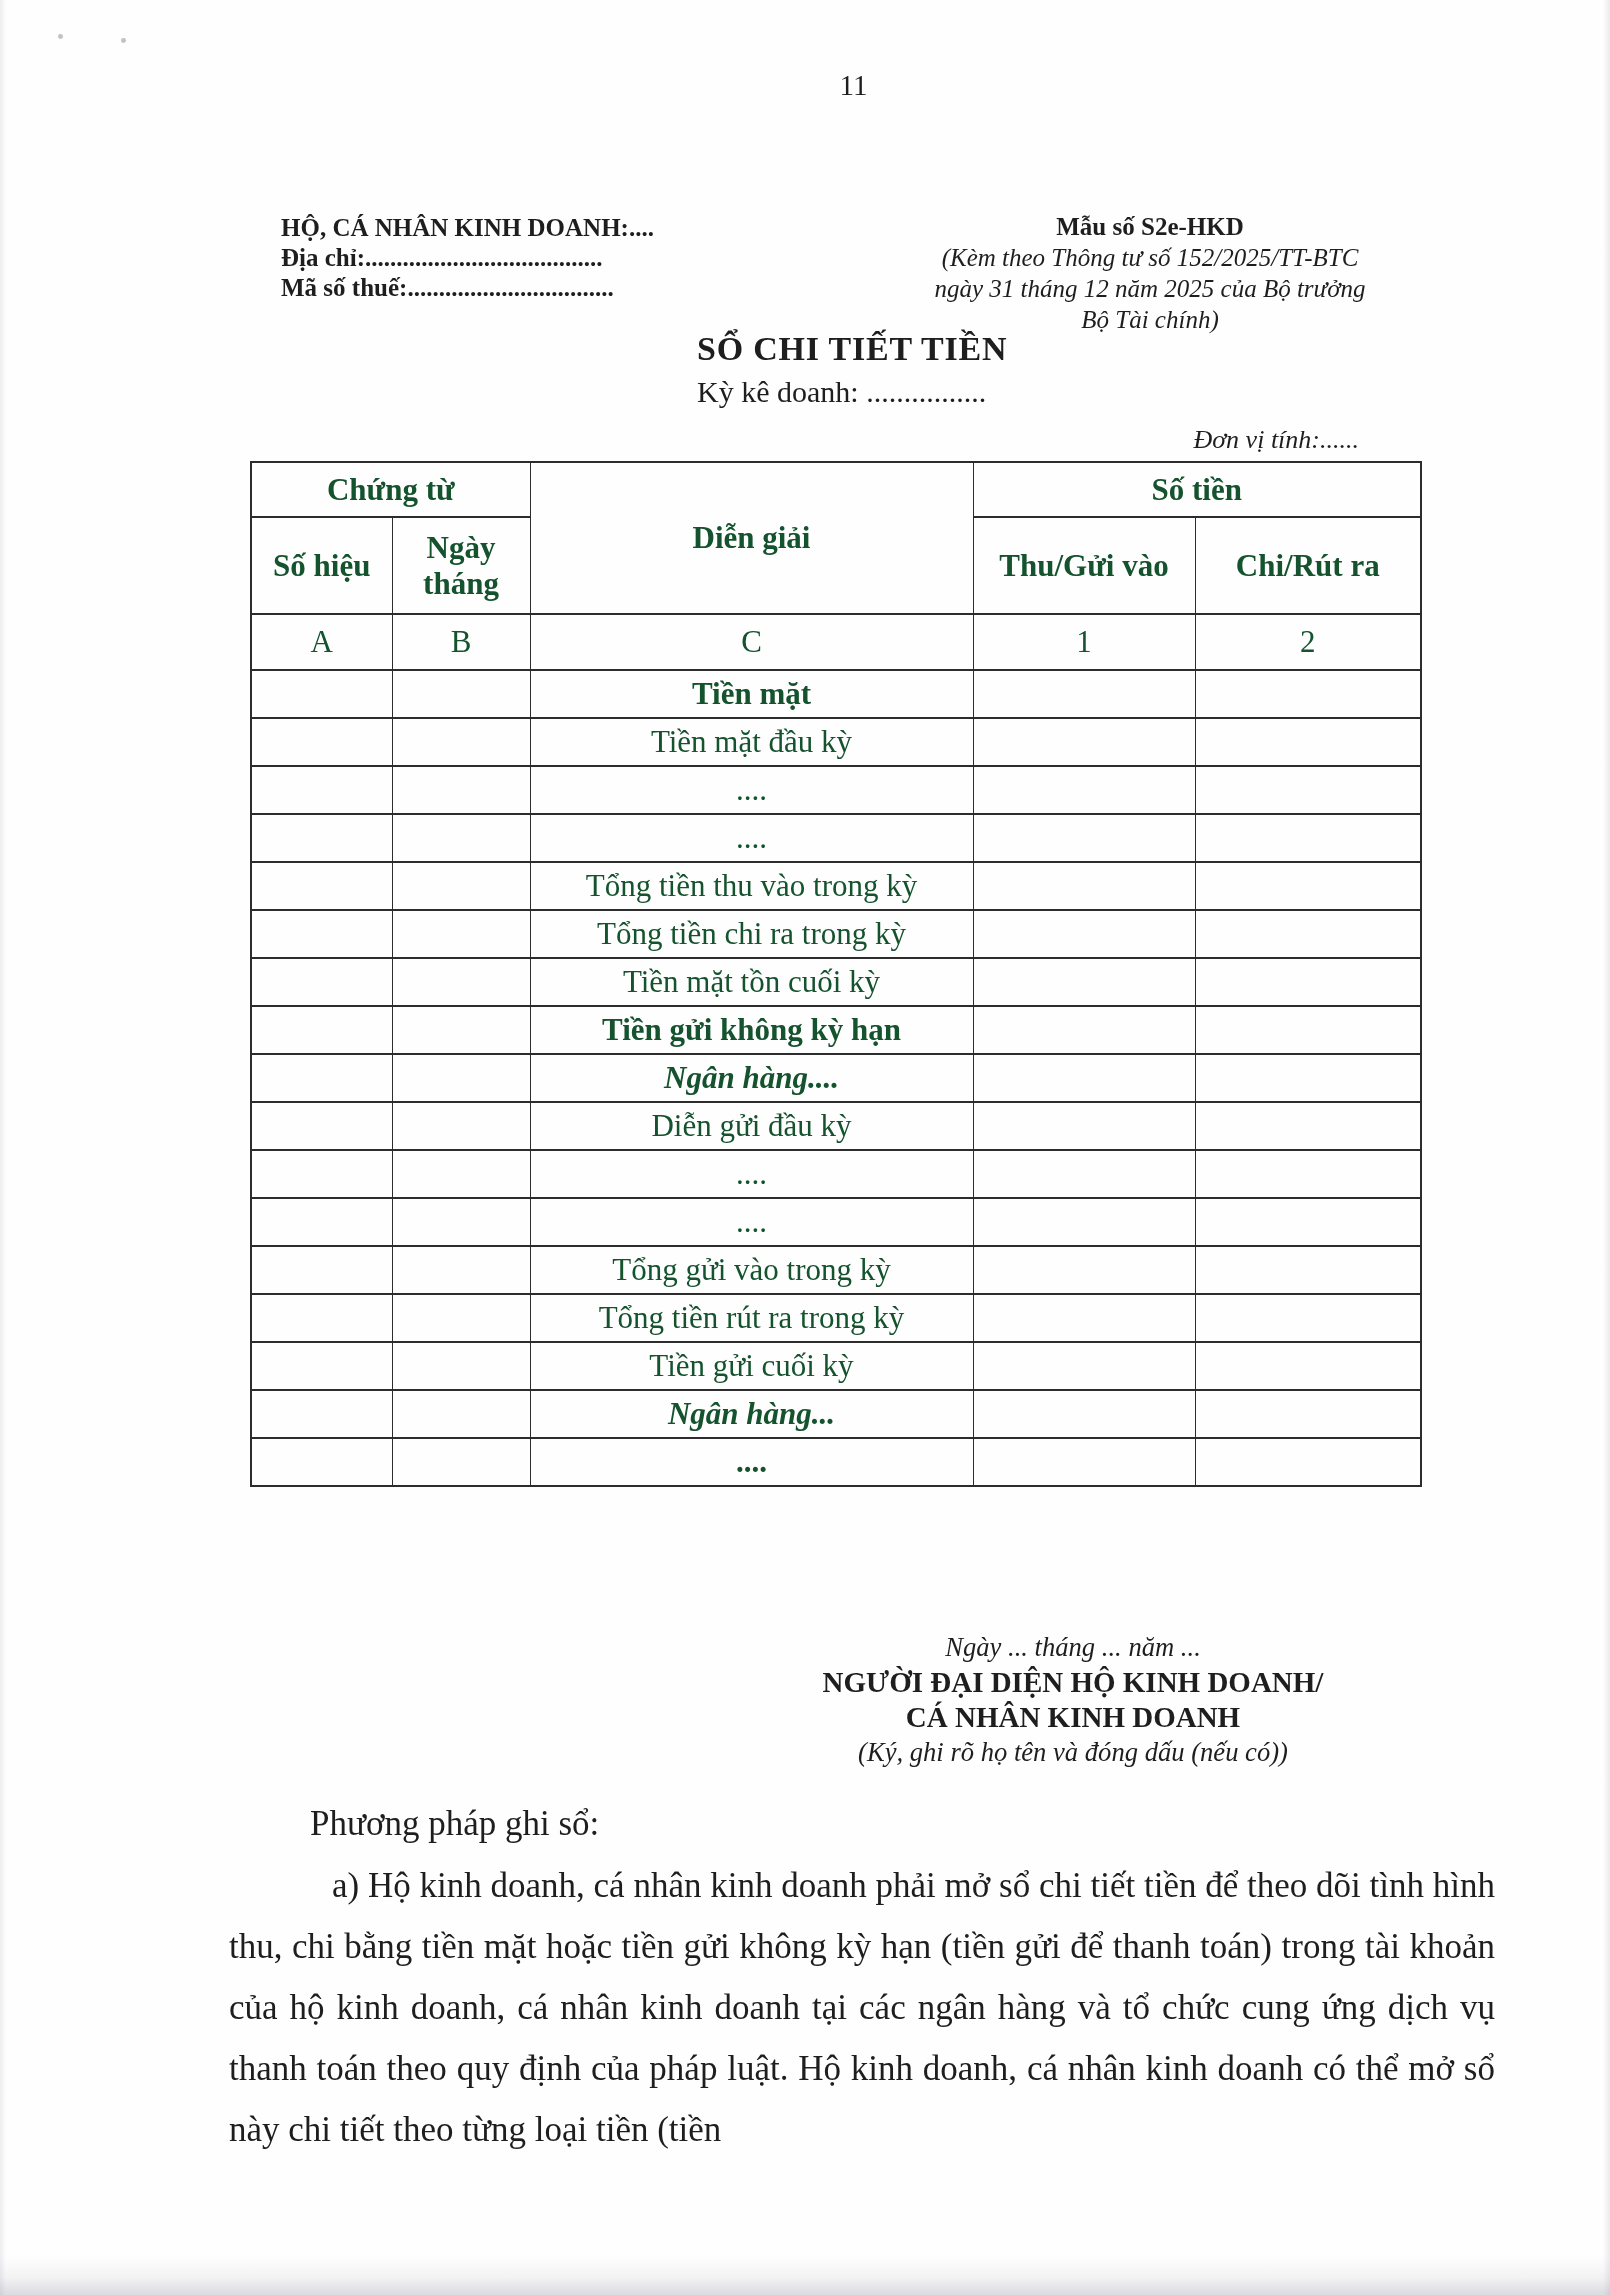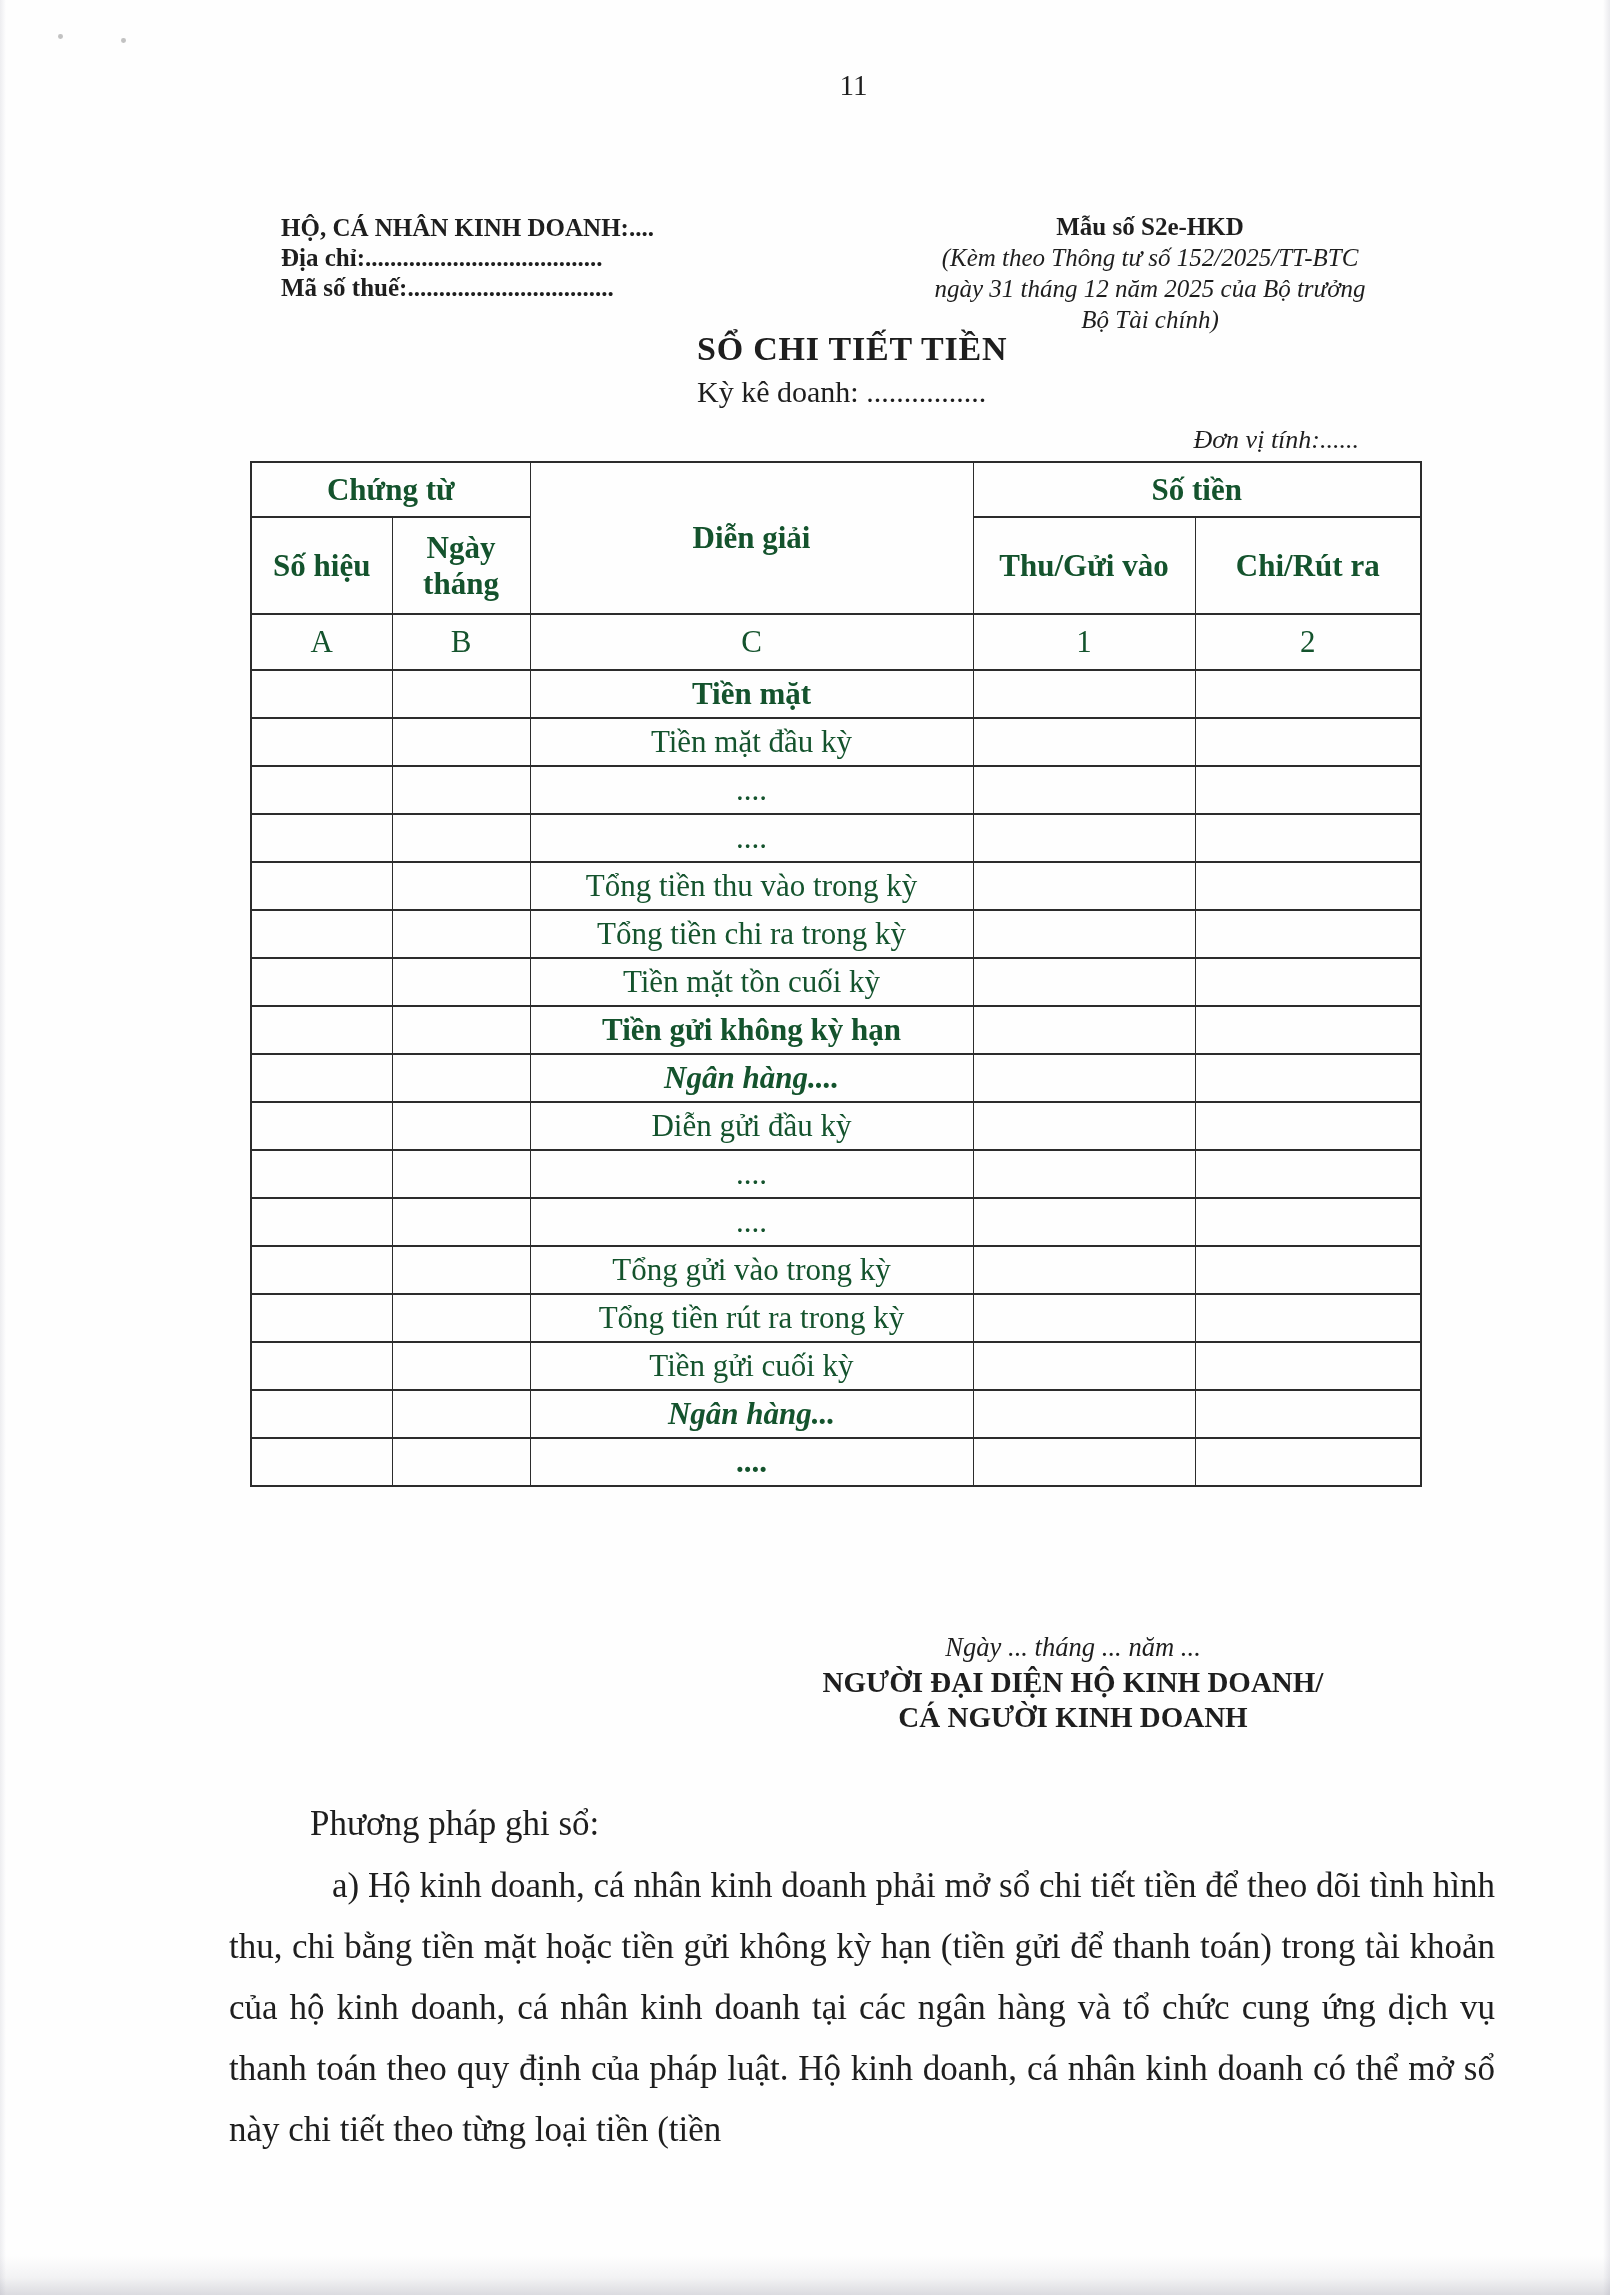--- a/index.html
+++ b/index.html
@@ -249,21 +249,22 @@
           <td class="dg bold">....</td>
           <td></td>
           <td></td>
         </tr>
     </tbody>
   </table>
 
   <div class="abs sig-block">
     <div class="sig-date">Ngày ... tháng ... năm ...</div>
     <div class="sig-role">NGƯỜI ĐẠI DIỆN HỘ KINH DOANH/</div>
-    <div class="sig-role">CÁ NGƯỜI KINH DOANH</div>
+    <div class="sig-role">CÁ NHÂN KINH DOANH</div>
+    <div class="sig-note">(Ký, ghi rõ họ tên và đóng dấu (nếu có))</div>
   </div>
 
   <div class="abs method-heading">Phương pháp ghi sổ:</div>
   <div class="abs method-para">a) Hộ kinh doanh, cá nhân kinh doanh phải mở sổ chi tiết tiền để theo dõi tình hình thu, chi bằng tiền mặt hoặc tiền gửi không kỳ hạn (tiền gửi để thanh toán) trong tài khoản của hộ kinh doanh, cá nhân kinh doanh tại các ngân hàng và tổ chức cung ứng dịch vụ thanh toán theo quy định của pháp luật. Hộ kinh doanh, cá nhân kinh doanh có thể mở sổ này chi tiết theo từng loại tiền (tiền</div>
 
   <div class="abs edge-left"></div>
   <div class="abs edge-right"></div>
   <div class="abs bottom-shade"></div>
 
 </div>

